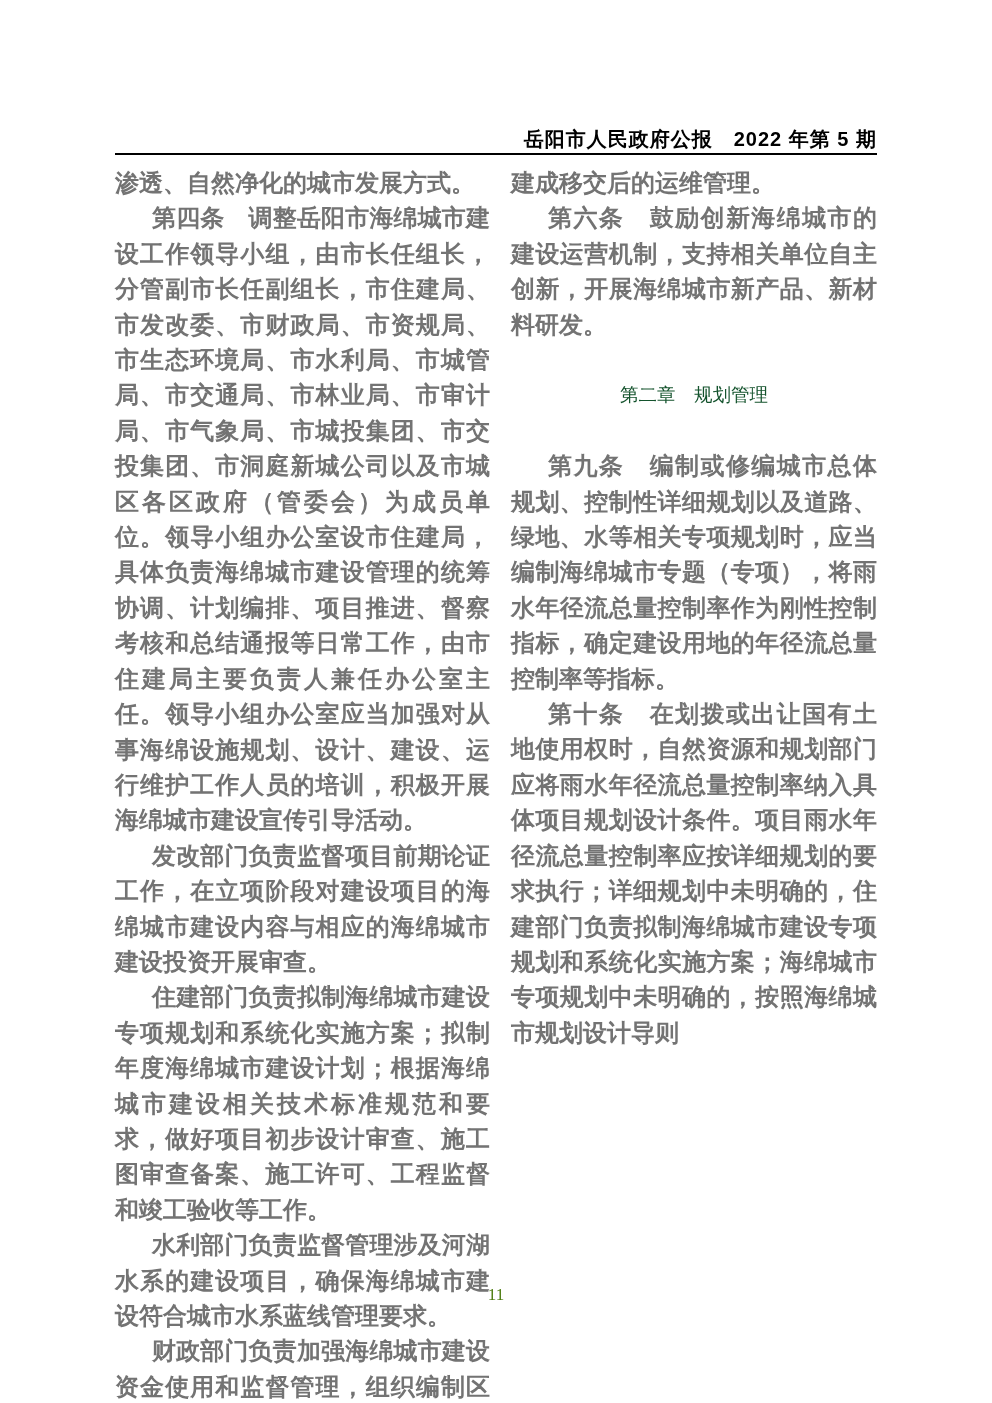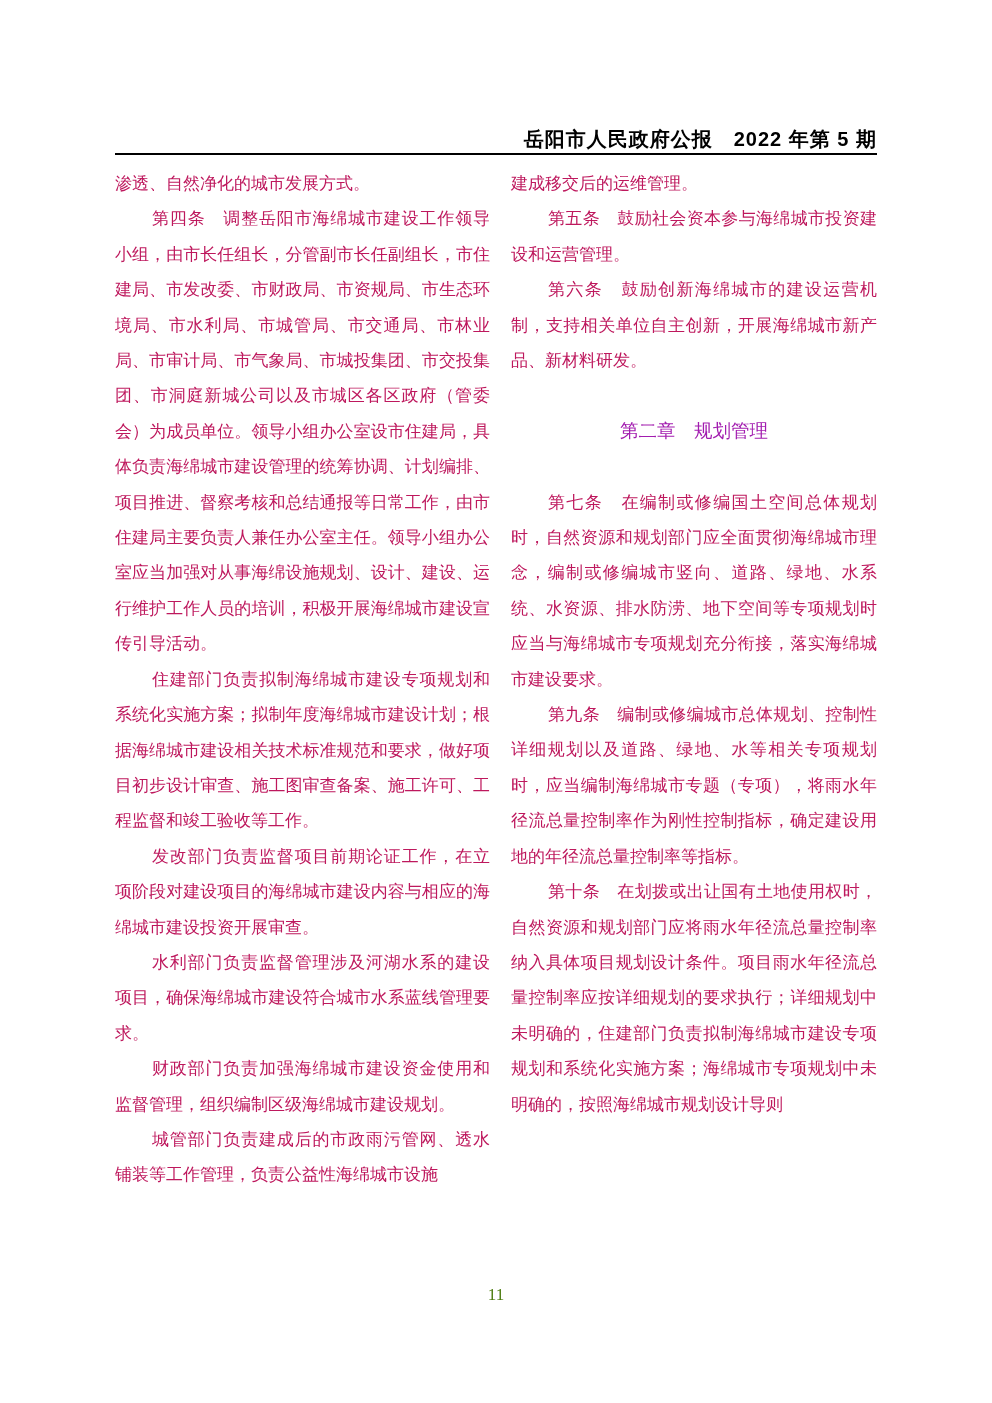--- a/index.html
+++ b/index.html
@@ -43,34 +43,35 @@
     top: 166px;
     left: 115px;
     width: 762px;
     display: flex;
     gap: 21px;
   }
   .col { flex: 0 0 auto; }
   .col-left  { width: 375px; }
   .col-right { width: 366px; }
   .col p {
-    font-size: 17px;
+    font-size: 24px;
     line-height: 35.4px;
     text-align: justify;
     text-justify: inter-character;
     word-break: break-all;
-    color: #be185d;
+    color: #737373;
+    font-weight: bold;
   }
   .col p.indent { text-indent: 37px; }
   .chapter-heading {
     font-size: 18.5px;
     line-height: 35.4px;
     text-align: center;
     margin: 35.4px 0;
-    color: #a21caf;
+    color: #14532d;
   }
   .page-number {
     position: absolute;
     top: 1285px;
     left: 115px;
     width: 762px;
     text-align: center;
     font-size: 17px;
     color: #4d7c0f;
   }
@@ -82,35 +83,33 @@
 
   <div class="header-title">岳阳市人民政府公报　2022 年第 5 期</div>
 
   <div class="header-rule"></div>
 
   <div class="columns">
 
     <div class="col col-left">
       <p>渗透、自然净化的城市发展方式。</p>
       <p class="indent">第四条　调整岳阳市海绵城市建设工作领导小组，由市长任组长，分管副市长任副组长，市住建局、市发改委、市财政局、市资规局、市生态环境局、市水利局、市城管局、市交通局、市林业局、市审计局、市气象局、市城投集团、市交投集团、市洞庭新城公司以及市城区各区政府（管委会）为成员单位。领导小组办公室设市住建局，具体负责海绵城市建设管理的统筹协调、计划编排、项目推进、督察考核和总结通报等日常工作，由市住建局主要负责人兼任办公室主任。领导小组办公室应当加强对从事海绵设施规划、设计、建设、运行维护工作人员的培训，积极开展海绵城市建设宣传引导活动。</p>
+      <p class="indent">发改部门负责监督项目前期论证工作，在立项阶段对建设项目的海绵城市建设内容与相应的海绵城市建设投资开展审查。</p>
       <p class="indent">住建部门负责拟制海绵城市建设专项规划和系统化实施方案；拟制年度海绵城市建设计划；根据海绵城市建设相关技术标准规范和要求，做好项目初步设计审查、施工图审查备案、施工许可、工程监督和竣工验收等工作。</p>
-      <p class="indent">发改部门负责监督项目前期论证工作，在立项阶段对建设项目的海绵城市建设内容与相应的海绵城市建设投资开展审查。</p>
       <p class="indent">水利部门负责监督管理涉及河湖水系的建设项目，确保海绵城市建设符合城市水系蓝线管理要求。</p>
       <p class="indent">财政部门负责加强海绵城市建设资金使用和监督管理，组织编制区级海绵城市建设规划。</p>
       <p class="indent">城管部门负责建成后的市政雨污管网、透水铺装等工作管理，负责公益性海绵城市设施</p>
     </div>
 
     <div class="col col-right">
       <p>建成移交后的运维管理。</p>
-      <p class="indent">第五条　鼓励社会资本参与海绵城市投资建设和运营管理。</p>
       <p class="indent">第六条　鼓励创新海绵城市的建设运营机制，支持相关单位自主创新，开展海绵城市新产品、新材料研发。</p>
 
       <div class="chapter-heading">第二章　规划管理</div>
 
-      <p class="indent">第七条　在编制或修编国土空间总体规划时，自然资源和规划部门应全面贯彻海绵城市理念，编制或修编城市竖向、道路、绿地、水系统、水资源、排水防涝、地下空间等专项规划时应当与海绵城市专项规划充分衔接，落实海绵城市建设要求。</p>
       <p class="indent">第九条　编制或修编城市总体规划、控制性详细规划以及道路、绿地、水等相关专项规划时，应当编制海绵城市专题（专项），将雨水年径流总量控制率作为刚性控制指标，确定建设用地的年径流总量控制率等指标。</p>
       <p class="indent">第十条　在划拨或出让国有土地使用权时，自然资源和规划部门应将雨水年径流总量控制率纳入具体项目规划设计条件。项目雨水年径流总量控制率应按详细规划的要求执行；详细规划中未明确的，住建部门负责拟制海绵城市建设专项规划和系统化实施方案；海绵城市专项规划中未明确的，按照海绵城市规划设计导则</p>
     </div>
 
   </div>
 
   <div class="page-number">11</div>
 
 </div>
 

